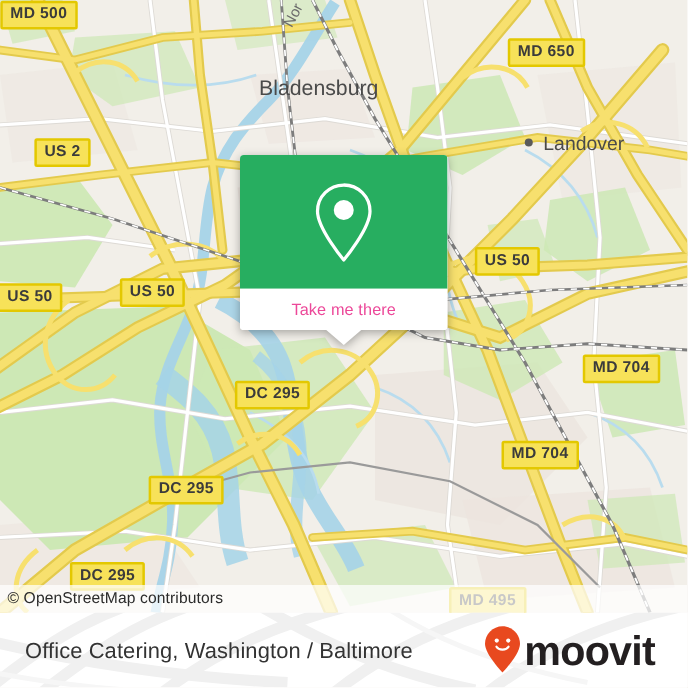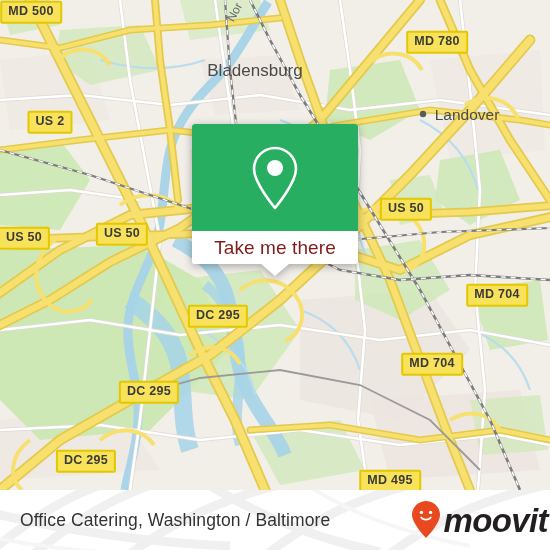--- a/index.html
+++ b/index.html
@@ -61,22 +61,22 @@
     height: 107px;
     display: flex;
     align-items: center;
     justify-content: center;
   }
   .popup-label {
     height: 33px;
     display: flex;
     align-items: center;
     justify-content: center;
-    font-size: 19px;
-    color: #7f1d1d;
+    font-size: 13px;
+    color: #ec4899;
     background: #ffffff;
     letter-spacing: 0.1px;
   }
   .popup-tail {
     position: absolute;
     left: 50%;
     top: 140px;
     margin-left: -14px;
     width: 0; height: 0;
     border-left: 14px solid transparent;
@@ -106,27 +106,26 @@
     position: relative;
     z-index: 2;
     margin-left: 20px;
     font-size: 17.5px;
     color: #333333;
     letter-spacing: 0.1px;
     white-space: nowrap;
   }
   #brand {
     position: absolute;
-    right: 2px;
+    right: 26px;
     top: 50%;
     transform: translateY(-50%);
     z-index: 2;
     display: flex;
     align-items: center;
-    font-style: italic;
   }
   #brand-word {
     font-size: 33px;
     font-weight: bold;
     color: #231f20;
     letter-spacing: -0.6px;
     margin-left: 2px;
     line-height: 1;
   }
 </style>
@@ -263,33 +262,34 @@
           <text class="place" x="255" y="76" font-size="17" text-anchor="middle">Bladensburg</text>
           <circle cx="423" cy="114" r="3.2" fill="#5a5a5a"></circle>
           <text class="place" x="467" y="120" font-size="15.5" text-anchor="middle">Landover</text>
           <text x="238" y="14" font-size="12" fill="#6b6b6b" text-anchor="middle" transform="rotate(-62 238 14)">Nor</text>
         </g>
       </g>
     </svg>
 
     <div id="shield-layer" style="position:absolute;left:0;top:0;width:550px;height:490px;pointer-events:none;">
         <div style="position: absolute; transform: translate(-50%, -50%); left: 31px; top: 12px; background: rgb(247, 226, 89); border: 2px solid rgb(227, 200, 0); color: rgb(59, 59, 59); font: bold 12.5px / 1.25 &quot;Liberation Sans&quot;, sans-serif; padding: 1px 6px 2px; border-radius: 2px; white-space: nowrap; letter-spacing: 0.3px;">MD 500</div>
-        <div style="position: absolute; transform: translate(-50%, -50%); left: 437px; top: 42px; background: rgb(247, 226, 89); border: 2px solid rgb(227, 200, 0); color: rgb(59, 59, 59); font: bold 12.5px / 1.25 &quot;Liberation Sans&quot;, sans-serif; padding: 1px 6px 2px; border-radius: 2px; white-space: nowrap; letter-spacing: 0.3px;">MD 780</div>
+        <div style="position: absolute; transform: translate(-50%, -50%); left: 437px; top: 42px; background: rgb(247, 226, 89); border: 2px solid rgb(227, 200, 0); color: rgb(59, 59, 59); font: bold 12.5px / 1.25 &quot;Liberation Sans&quot;, sans-serif; padding: 1px 6px 2px; border-radius: 2px; white-space: nowrap; letter-spacing: 0.3px;">MD 650</div>
         <div style="position: absolute; transform: translate(-50%, -50%); left: 50px; top: 122px; background: rgb(247, 226, 89); border: 2px solid rgb(227, 200, 0); color: rgb(59, 59, 59); font: bold 12.5px / 1.25 &quot;Liberation Sans&quot;, sans-serif; padding: 1px 6px 2px; border-radius: 2px; white-space: nowrap; letter-spacing: 0.3px;">US 2</div>
         <div style="position: absolute; transform: translate(-50%, -50%); left: 24px; top: 238px; background: rgb(247, 226, 89); border: 2px solid rgb(227, 200, 0); color: rgb(59, 59, 59); font: bold 12.5px / 1.25 &quot;Liberation Sans&quot;, sans-serif; padding: 1px 6px 2px; border-radius: 2px; white-space: nowrap; letter-spacing: 0.3px;">US 50</div>
         <div style="position: absolute; transform: translate(-50%, -50%); left: 122px; top: 234px; background: rgb(247, 226, 89); border: 2px solid rgb(227, 200, 0); color: rgb(59, 59, 59); font: bold 12.5px / 1.25 &quot;Liberation Sans&quot;, sans-serif; padding: 1px 6px 2px; border-radius: 2px; white-space: nowrap; letter-spacing: 0.3px;">US 50</div>
         <div style="position: absolute; transform: translate(-50%, -50%); left: 406px; top: 209px; background: rgb(247, 226, 89); border: 2px solid rgb(227, 200, 0); color: rgb(59, 59, 59); font: bold 12.5px / 1.25 &quot;Liberation Sans&quot;, sans-serif; padding: 1px 6px 2px; border-radius: 2px; white-space: nowrap; letter-spacing: 0.3px;">US 50</div>
         <div style="position: absolute; transform: translate(-50%, -50%); left: 218px; top: 316px; background: rgb(247, 226, 89); border: 2px solid rgb(227, 200, 0); color: rgb(59, 59, 59); font: bold 12.5px / 1.25 &quot;Liberation Sans&quot;, sans-serif; padding: 1px 6px 2px; border-radius: 2px; white-space: nowrap; letter-spacing: 0.3px;">DC 295</div>
         <div style="position: absolute; transform: translate(-50%, -50%); left: 149px; top: 392px; background: rgb(247, 226, 89); border: 2px solid rgb(227, 200, 0); color: rgb(59, 59, 59); font: bold 12.5px / 1.25 &quot;Liberation Sans&quot;, sans-serif; padding: 1px 6px 2px; border-radius: 2px; white-space: nowrap; letter-spacing: 0.3px;">DC 295</div>
         <div style="position: absolute; transform: translate(-50%, -50%); left: 86px; top: 461px; background: rgb(247, 226, 89); border: 2px solid rgb(227, 200, 0); color: rgb(59, 59, 59); font: bold 12.5px / 1.25 &quot;Liberation Sans&quot;, sans-serif; padding: 1px 6px 2px; border-radius: 2px; white-space: nowrap; letter-spacing: 0.3px;">DC 295</div>
         <div style="position: absolute; transform: translate(-50%, -50%); left: 497px; top: 295px; background: rgb(247, 226, 89); border: 2px solid rgb(227, 200, 0); color: rgb(59, 59, 59); font: bold 12.5px / 1.25 &quot;Liberation Sans&quot;, sans-serif; padding: 1px 6px 2px; border-radius: 2px; white-space: nowrap; letter-spacing: 0.3px;">MD 704</div>
         <div style="position: absolute; transform: translate(-50%, -50%); left: 432px; top: 364px; background: rgb(247, 226, 89); border: 2px solid rgb(227, 200, 0); color: rgb(59, 59, 59); font: bold 12.5px / 1.25 &quot;Liberation Sans&quot;, sans-serif; padding: 1px 6px 2px; border-radius: 2px; white-space: nowrap; letter-spacing: 0.3px;">MD 704</div>
         <div style="position: absolute; transform: translate(-50%, -50%); left: 390px; top: 481px; background: rgb(247, 226, 89); border: 2px solid rgb(227, 200, 0); color: rgb(59, 59, 59); font: bold 12.5px / 1.25 &quot;Liberation Sans&quot;, sans-serif; padding: 1px 6px 2px; border-radius: 2px; white-space: nowrap; letter-spacing: 0.3px;">MD 495</div>
       </div>
 
+    <div id="attribution">© OpenStreetMap contributors</div>
   </div>
 
   <div id="popup">
     <div class="popup-body">
       <div class="popup-green">
         <svg width="48" height="66" viewBox="0 0 48 66">
           <path d="M24 3 C12.4 3 3 12.4 3 24 C3 38 24 63 24 63 C24 63 45 38 45 24 C45 12.4 35.6 3 24 3 Z" fill="none" stroke="#ffffff" stroke-width="2.6" stroke-linejoin="round"></path>
           <circle cx="24" cy="23" r="8" fill="#ffffff"></circle>
         </svg>
       </div>

